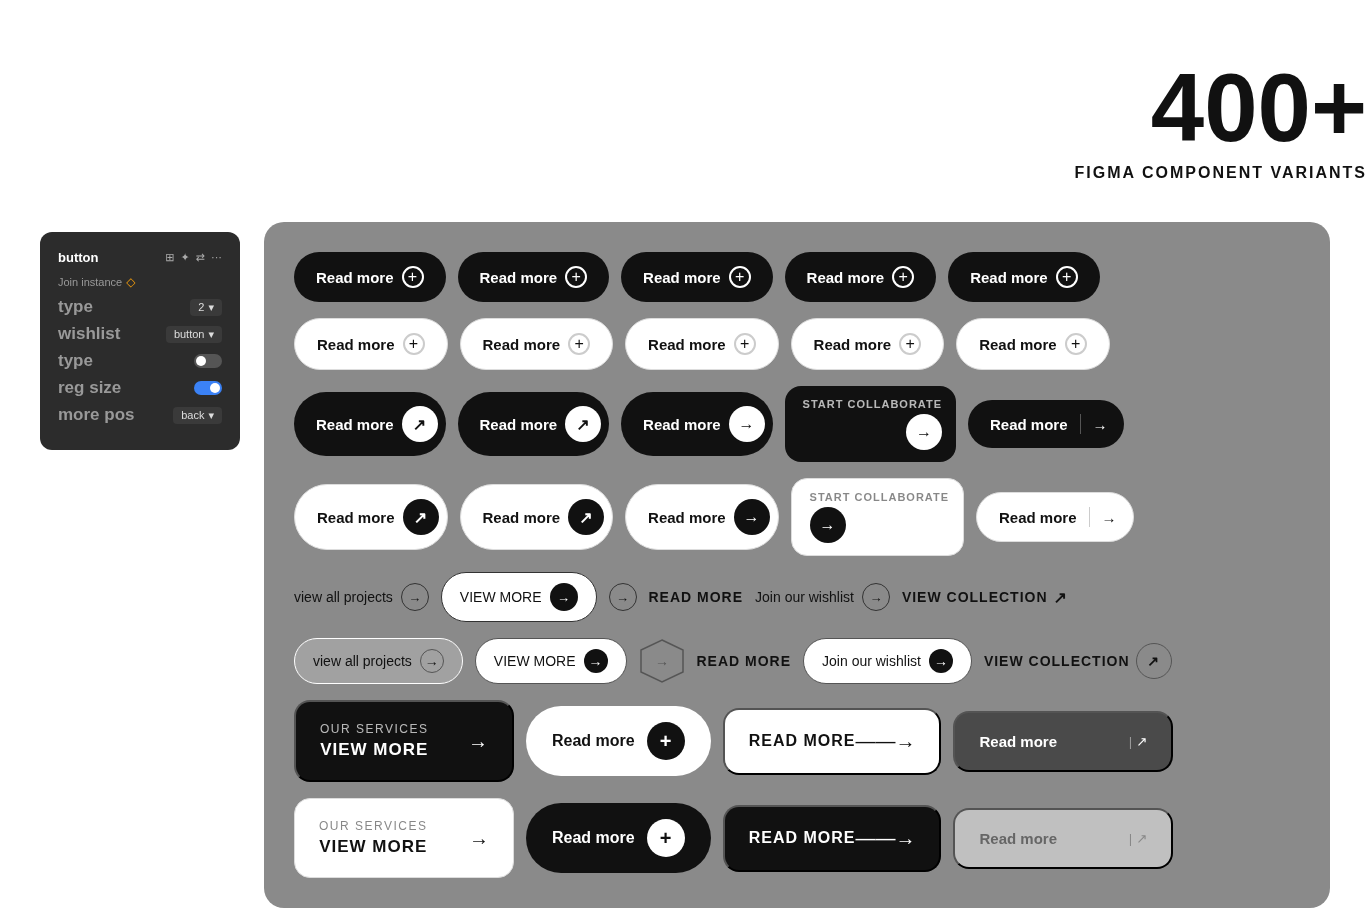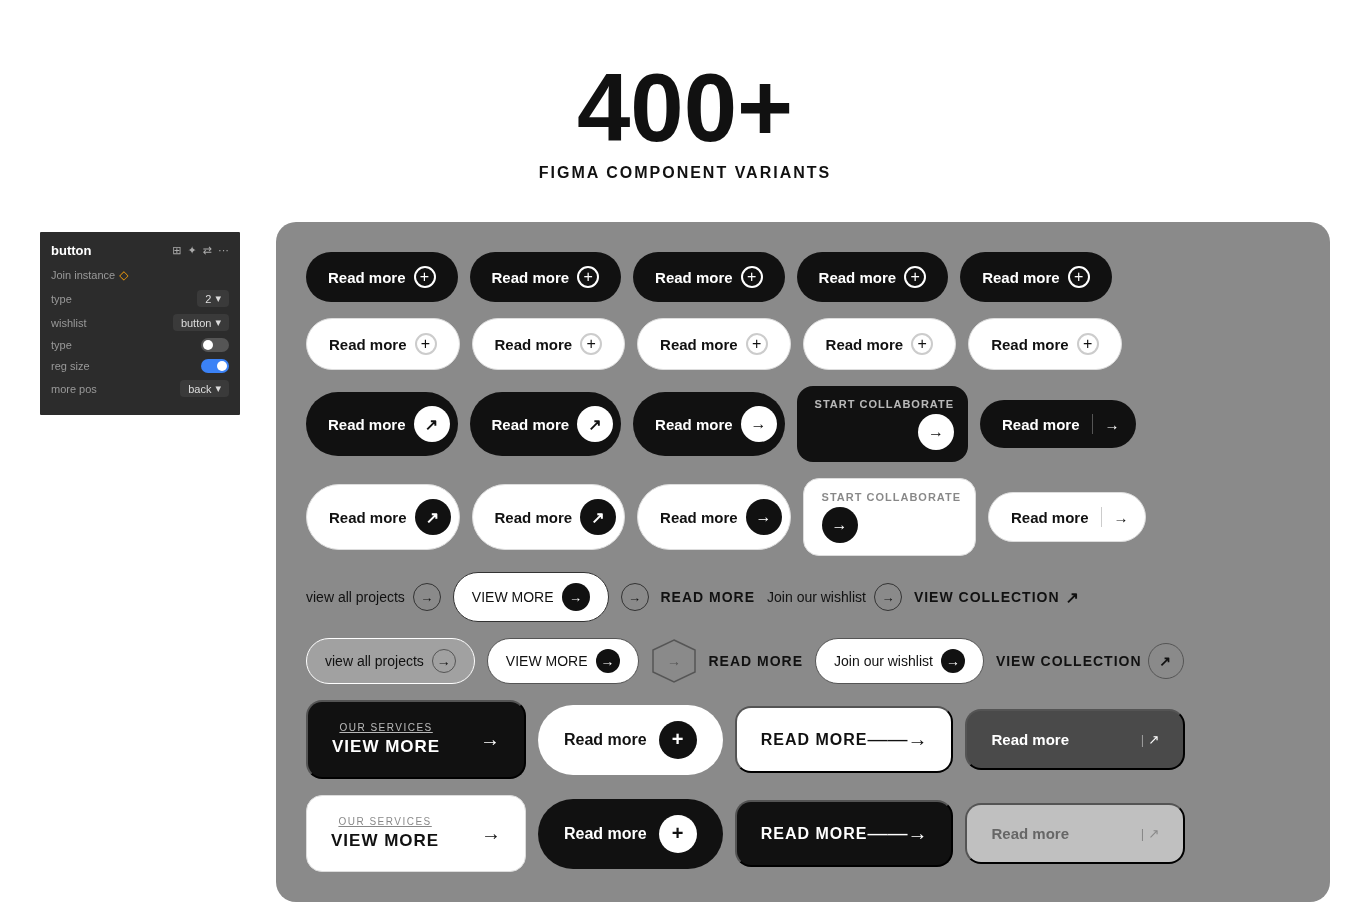--- a/index.html
+++ b/index.html
@@ -6,21 +6,21 @@
     body {
       background: #ffffff;
       font-family: -apple-system, BlinkMacSystemFont, 'Segoe UI', sans-serif;
       min-height: 913px;
       width: 1370px;
       overflow-x: hidden;
     }
 
     
     .header {
-      text-align: center;
+      text-align: right;
       padding: 60px 3px 40px;
     }
     .header-number {
       font-size: 96px;
       font-weight: 900;
       color: #111;
       line-height: 1;
     }
     .header-subtitle {
       font-size: 16px;
@@ -35,22 +35,22 @@
     .main-area {
       display: flex;
       gap: 24px;
       padding: 0 40px 40px;
       align-items: flex-start;
     }
 
     
     .figma-panel {
       background: #2c2c2c;
-      border-radius: 1px;
-      padding: 11px;
+      border-radius: 12px;
+      padding: 18px;
       width: 200px;
       flex-shrink: 0;
       margin-top: 10px;
       font-size: 12px;
       color: #ccc;
     }
     .panel-title-row {
       display: flex;
       align-items: center;
       justify-content: space-between;
@@ -68,21 +68,22 @@
       font-size: 11px;
     }
     .panel-row {
       display: flex;
       align-items: center;
       justify-content: space-between;
       margin-bottom: 7px;
     }
     .panel-label {
       color: #999;
-      font-size: 11px;
+      font-size: 17px;
+      font-weight: bold;
     }
     .panel-value {
       background: #3a3a3a;
       border-radius: 4px;
       padding: 2px 8px;
       font-size: 11px;
       color: #ddd;
       display: flex;
       align-items: center;
       gap: 4px;
@@ -120,21 +121,20 @@
 
     
     .showcase {
       background: #8a8a8a;
       border-radius: 20px;
       padding: 30px;
       flex: 1;
       display: flex;
       flex-direction: column;
       gap: 16px;
-      margin-left: 12px;
     }
 
     
     .btn-row {
       display: flex;
       align-items: center;
       gap: 12px;
       flex-wrap: wrap;
     }
 
@@ -375,26 +375,25 @@
       border-radius: 16px;
       padding: 20px 24px;
       display: flex;
       align-items: center;
       justify-content: space-between;
       cursor: pointer;
       min-width: 220px;
     }
 
     .card-label-small {
-      font-size: 10px;
+      font-size: 12px;
       letter-spacing: 1.5px;
       text-transform: uppercase;
       margin-bottom: 4px;
       opacity: 0.7;
-      text-decoration: underline;
     }
     .card-label-big {
       font-size: 17px;
       font-weight: 800;
       letter-spacing: 1px;
       text-transform: uppercase;
     }
 
     .arrow-long {
       font-size: 20px;

